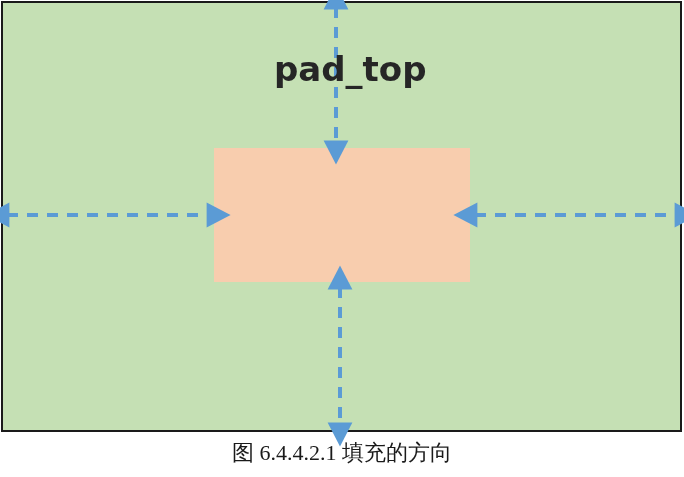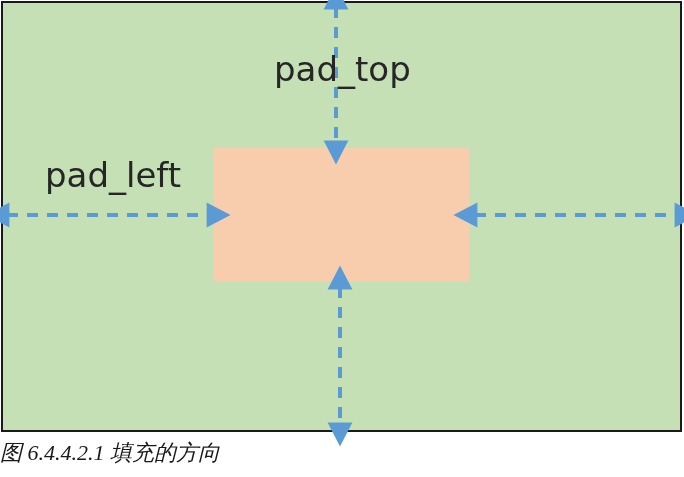--- a/index.html
+++ b/index.html
@@ -52,43 +52,42 @@
     height: 477px;
     pointer-events: none;
   }
 
   
   .pad-label {
     position: absolute;
     color: #262626;
     font-family: "DejaVu Sans", "Liberation Sans", sans-serif;
     font-size: 34px;
-    font-weight: 400;
+    font-weight: 700;
     line-height: 1;
     letter-spacing: 0px;
     white-space: nowrap;
   }
   #label-pad-top    { left: 274px; top: 52px; }
   #label-pad-left   { left: 45px;  top: 158px; }
   #label-pad-right  { left: 504px; top: 158px; }
   #label-pad-bottom { left: 271px; top: 343px; }
 
   
   #figure-caption {
     position: absolute;
     left: 0;
     top: 440px;
     width: 684px;
-    text-align: left;
+    text-align: center;
     color: #1a1a1a;
     font-family: "Liberation Serif", "DejaVu Serif", serif;
     font-size: 22px;
     line-height: 1.2;
     white-space: nowrap;
-    font-style: italic;
   }
 </style>
 </head>
 <body>
 
 <div id="figure-root">
 
   <div id="padding-area"></div>
 
   <div id="content-box"></div>
@@ -106,17 +105,16 @@
     <line x1="336" y1="7" x2="336" y2="143" stroke="#5b9bd5" stroke-width="4" stroke-dasharray="11 9" marker-start="url(#ah-start)" marker-end="url(#ah-end)"></line>
 
     <line x1="7" y1="215" x2="209" y2="215" stroke="#5b9bd5" stroke-width="4" stroke-dasharray="11 9" marker-start="url(#ah-start)" marker-end="url(#ah-end)"></line>
 
     <line x1="475" y1="215" x2="677" y2="215" stroke="#5b9bd5" stroke-width="4" stroke-dasharray="11 9" marker-start="url(#ah-start)" marker-end="url(#ah-end)"></line>
 
     <line x1="340" y1="287" x2="340" y2="425" stroke="#5b9bd5" stroke-width="4" stroke-dasharray="11 9" marker-start="url(#ah-start)" marker-end="url(#ah-end)"></line>
   </svg>
 
   <div class="pad-label" id="label-pad-top">pad_top</div>
-  <div class="pad-label" id="label-pad-left">pad_left</div>
 
   <div id="figure-caption">图 6.4.4.2.1 填充的方向</div>
 
 </div>
 
 </body></html>

